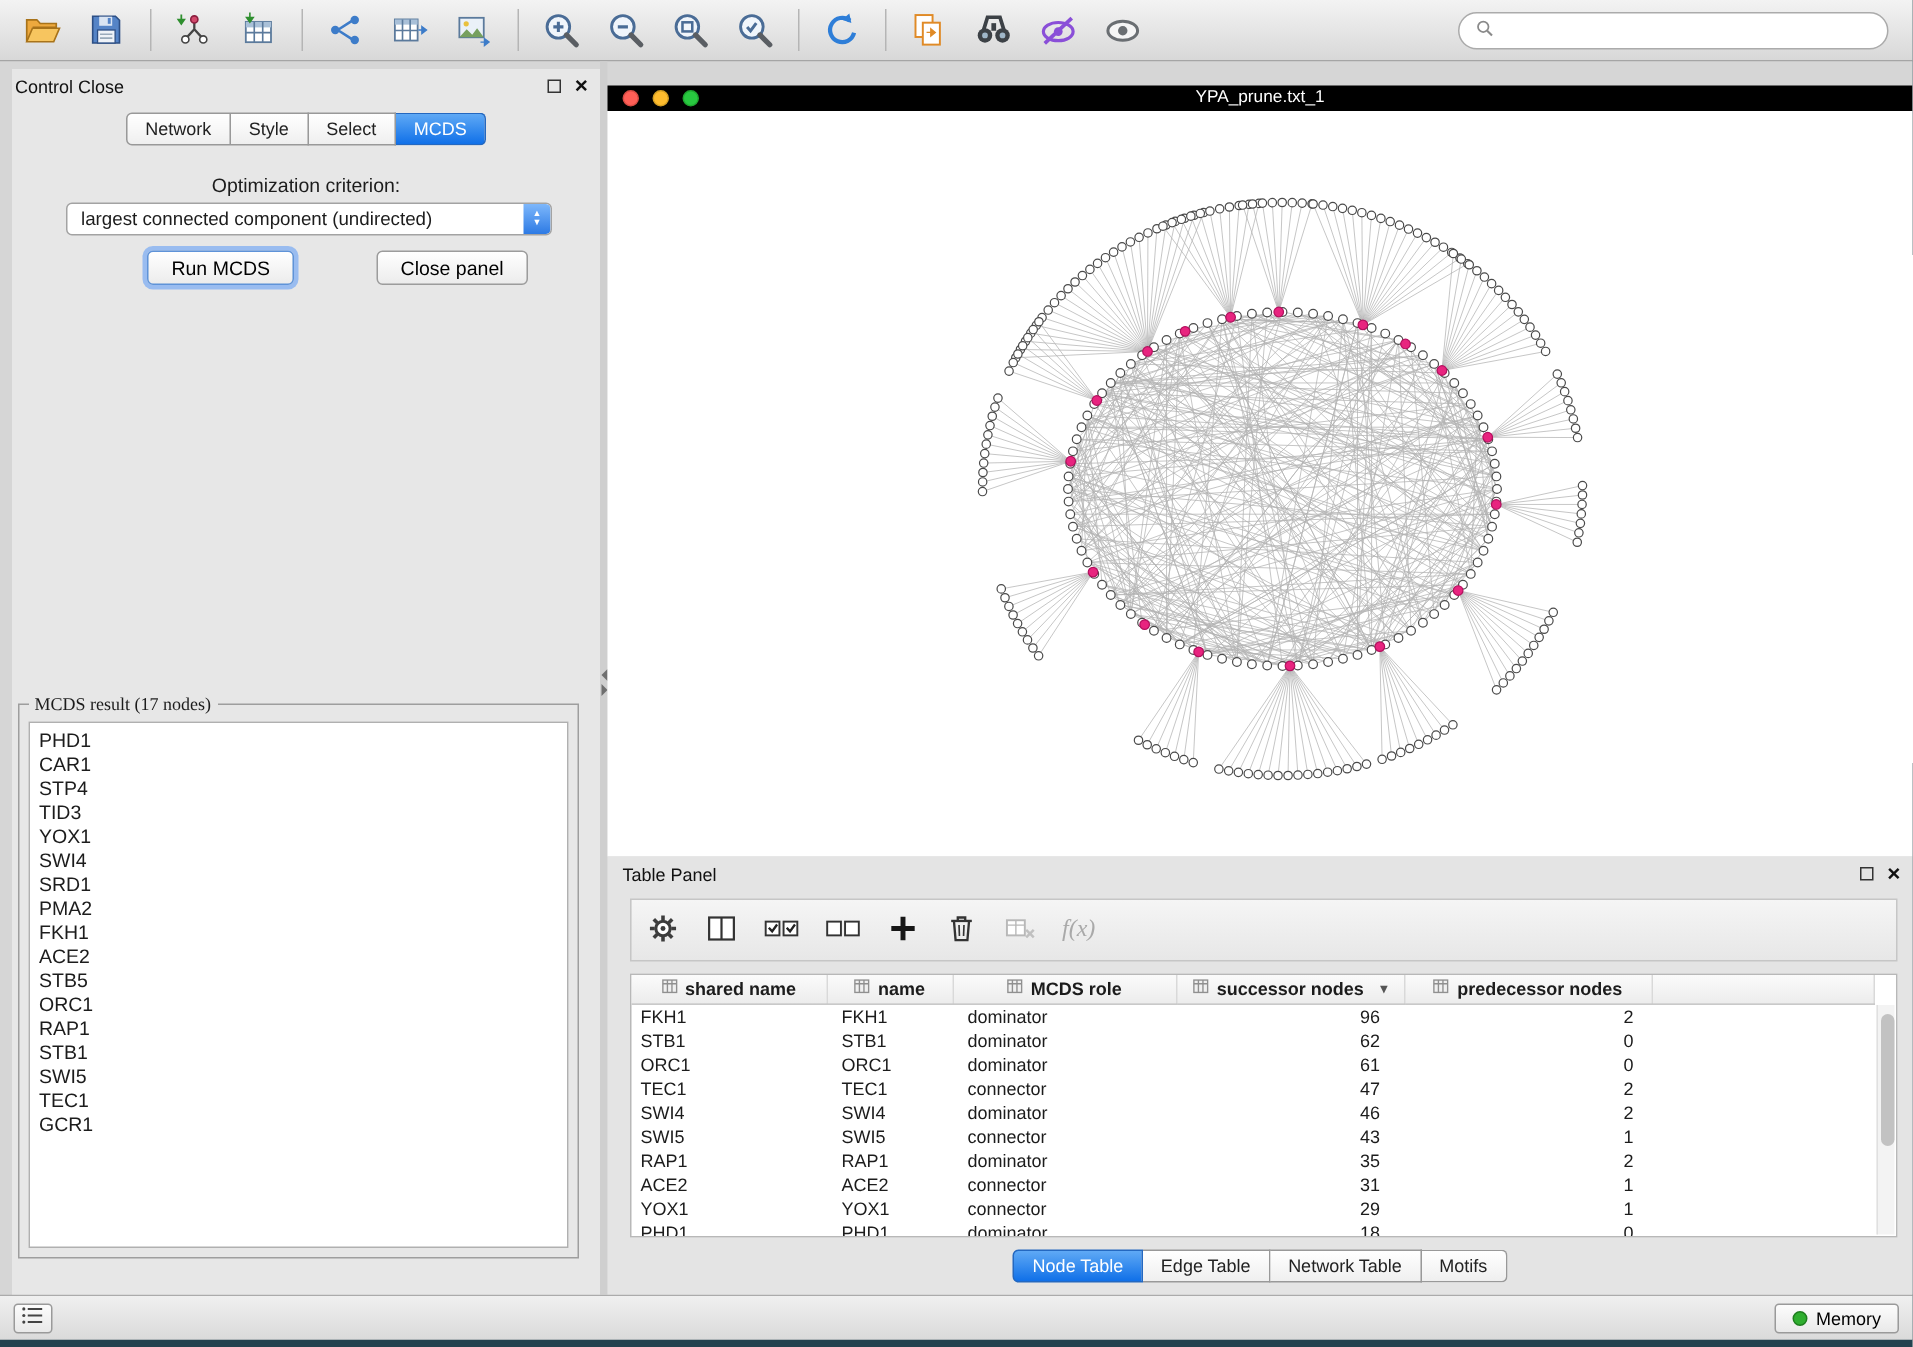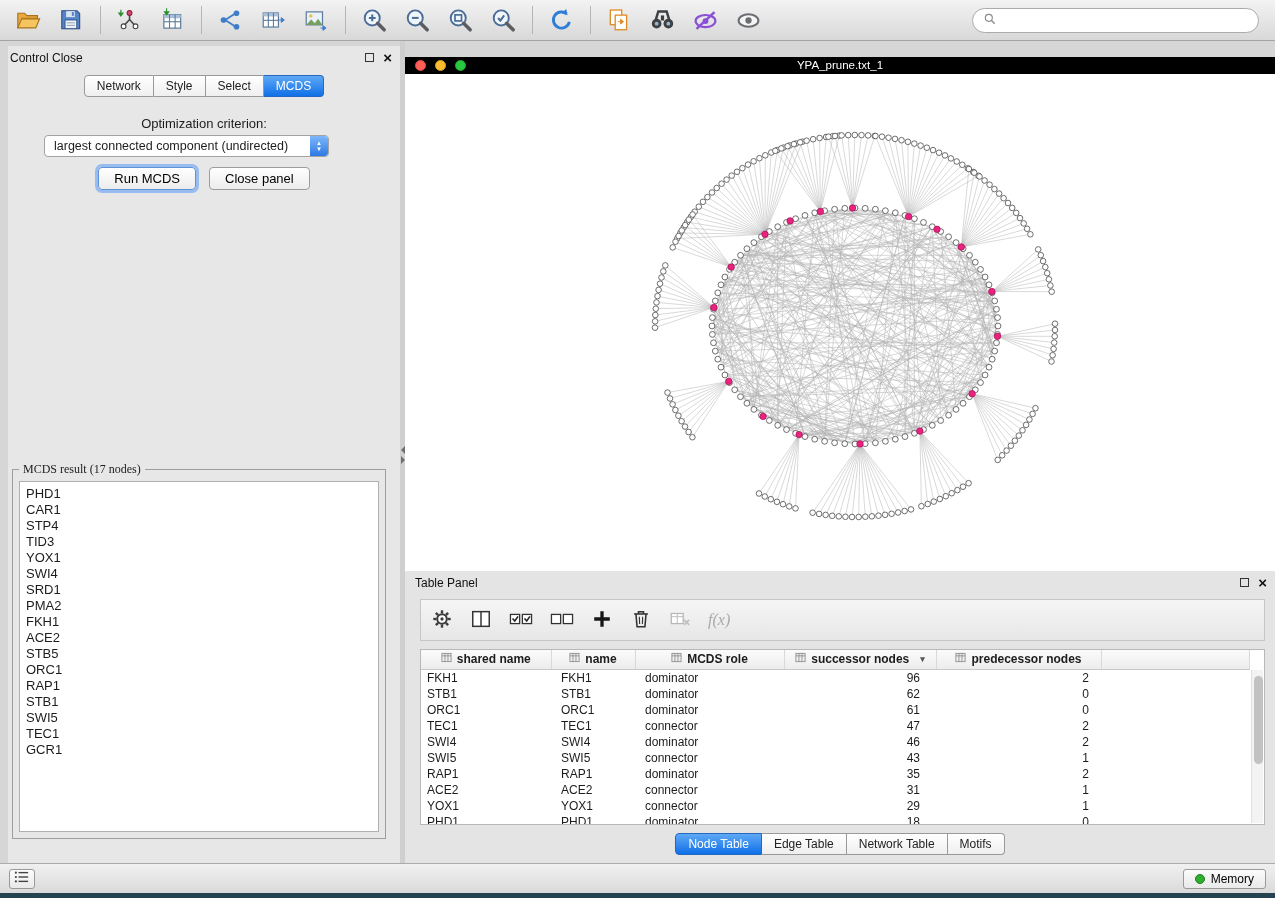--- a/index.html
+++ b/index.html
@@ -36,30 +36,30 @@
 
   .cp-tabs { position:absolute; top:29px; left:0; right:0; display:flex; justify-content:center; }
   .seg-btn { font-family:inherit; font-size:12px; color:#222; padding:3px 12px;
              background:linear-gradient(#ffffff,#efefef); border:1px solid #999; border-left:none;
              cursor:default; line-height:14px; }
   .seg-btn.first { border-left:1px solid #999; border-radius:4px 0 0 4px; }
   .seg-btn.last { border-radius:0 4px 4px 0; }
   .seg-btn.active { background:linear-gradient(#5fa9f5,#1070e8); color:#fff; border-color:#2468c0; }
 
   .opt-label { position:absolute; top:70px; left:0; right:0; text-align:center; font-size:13px; }
-  .mac-select { position:absolute; top:89px; left:36px; width:285px; height:22px; background:#fff;
+  .mac-select { position:absolute; top:89px; left:36px; width:324px; height:22px; background:#fff;
                 border:1px solid #a3a3a3; border-radius:4px; font-size:12.5px; line-height:20px;
                 padding:0 24px 0 9px; white-space:nowrap; overflow:hidden; }
   .mac-select .stepper { position:absolute; right:0; top:0; bottom:0; width:18px;
                 border-radius:0 3px 3px 0; background:linear-gradient(#7db7fb,#2d7ae4);
                 color:#fff; display:flex; flex-direction:column; align-items:center;
                 justify-content:center; font-size:6px; line-height:6px; }
   .cp-buttons { position:absolute; top:121px; left:0; right:0; display:flex; justify-content:center; gap:13px; }
   .push-btn { font-family:inherit; font-size:13px; padding:3px 15px; border:1px solid #9c9c9c;
-              border-radius:4px; background:linear-gradient(#ffffff,#ececec); cursor:default; }
+              border-radius:4px; background:linear-gradient(#ffffff,#ececec); cursor:default;margin-left:42px; }
   .push-btn.focus { box-shadow:0 0 0 3px rgba(110,165,245,.65); border-color:#5f93d8; }
 
   .result-box { position:absolute; left:4px; right:14px; top:416px; bottom:24px;
                 border:1px solid #9e9e9e; }
   .result-box legend { font-size:12px; margin-left:6px; padding:0 4px;font-family:Liberation Serif, serif; }
   .list-box { position:absolute; left:6px; right:6px; top:4px; bottom:6px; background:#fff;
               border:1px solid #b0b0b0; overflow:hidden; padding-top:4px; }
   .list-item { font-size:13px; line-height:16px; padding-left:6px; }
 
   

